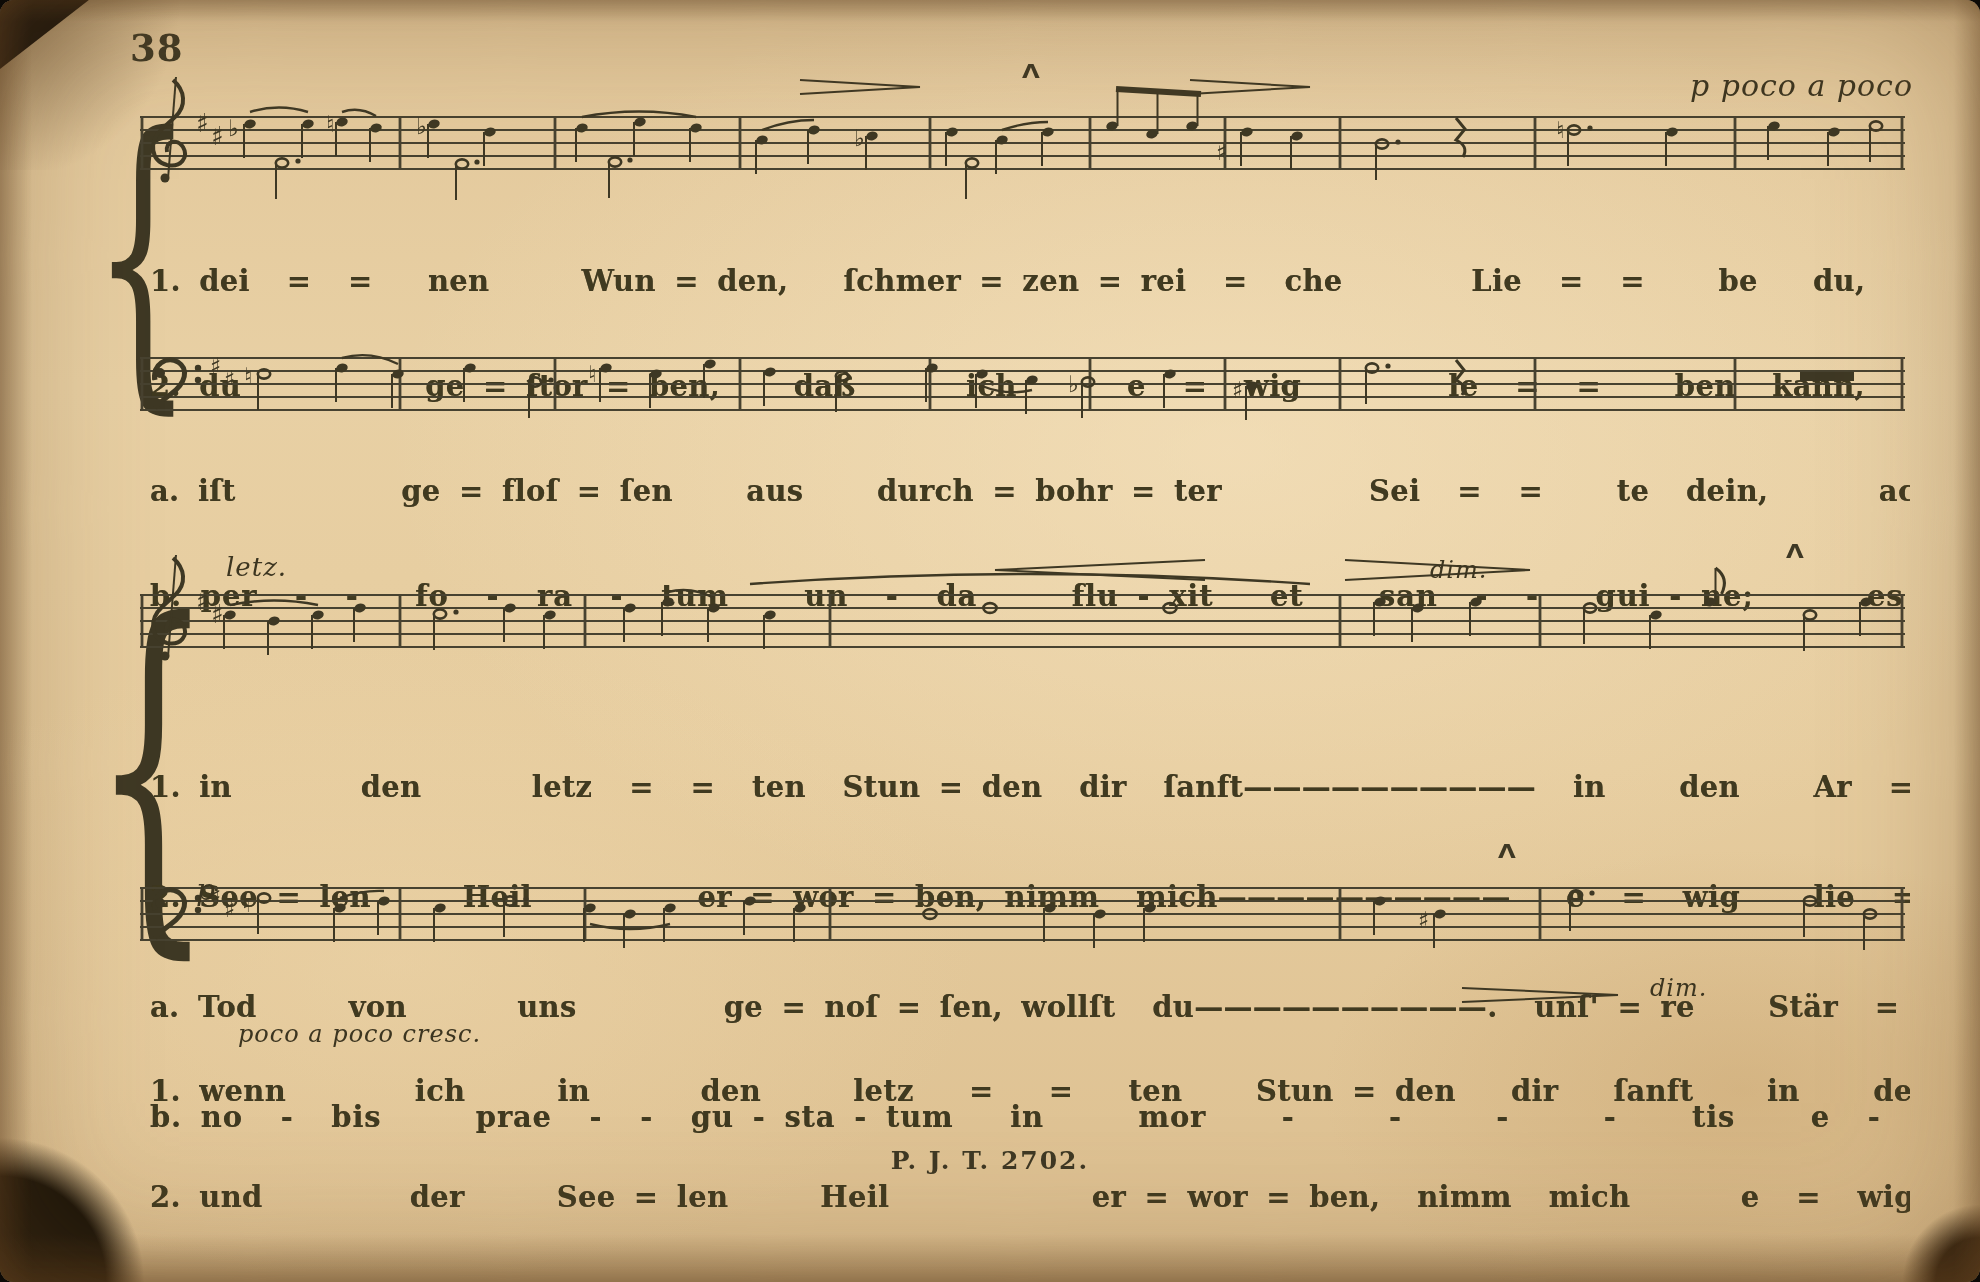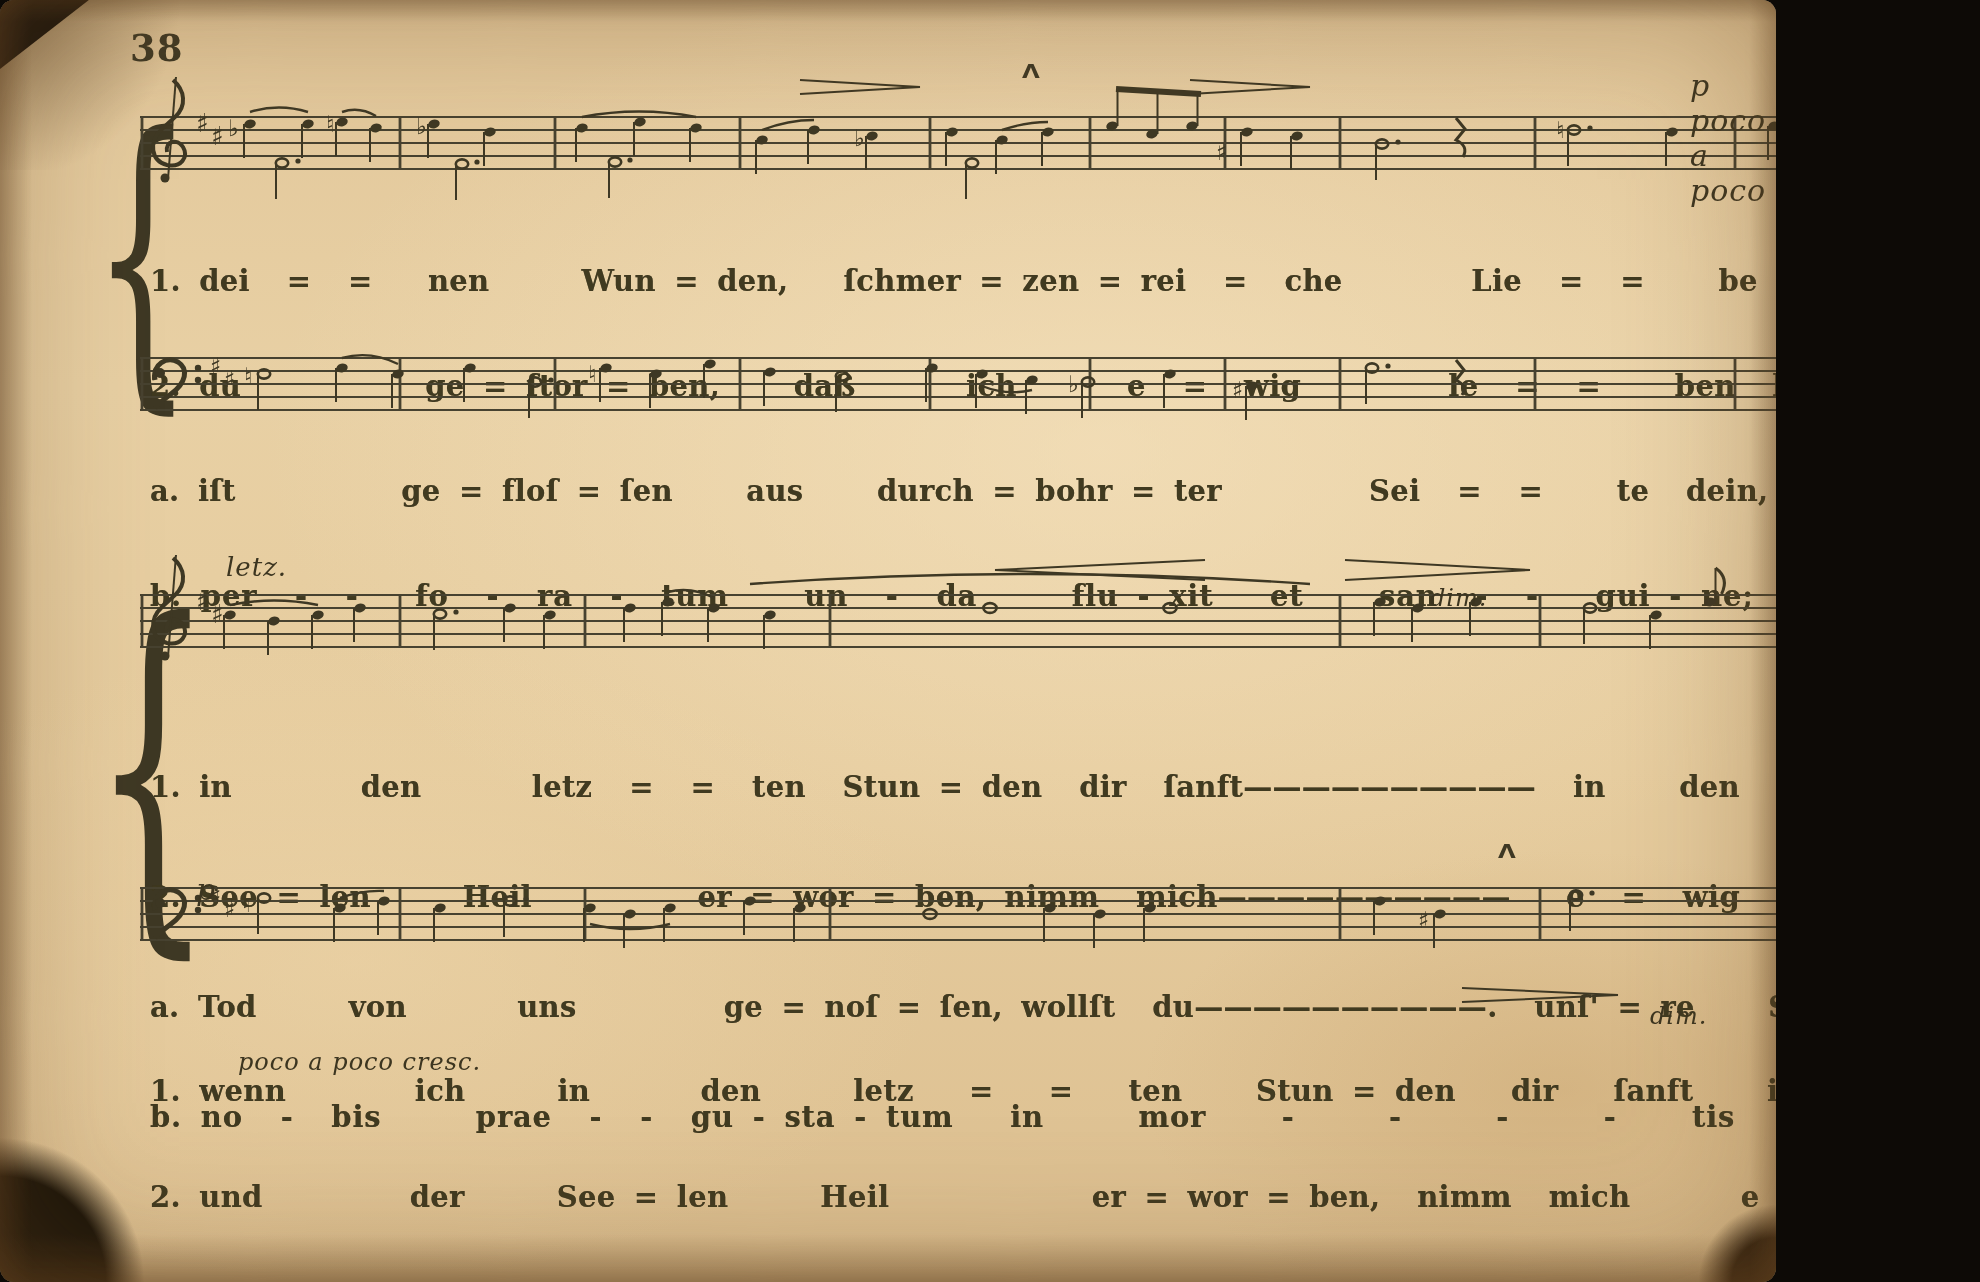--- a/index.html
+++ b/index.html
@@ -1,17 +1,17 @@
 <!DOCTYPE html>
 <html><head>
 <meta charset="utf-8">
 <style>
   html,body{margin:0;padding:0;background:#0d0a06;}
   .page{
-    position:relative;width:1776px;height:1282px;overflow:hidden;border-radius:14px;
+    position:relative;width:1980px;height:1282px;overflow:hidden;border-radius:14px;
     font-family:"DejaVu Serif", serif;color:#3e3824;
     background:
       radial-gradient(1200px 700px at 62% 35%, rgba(248,230,195,.55), transparent 70%),
       radial-gradient(900px 500px at 20% 75%, rgba(238,214,170,.5), transparent 65%),
       radial-gradient(700px 400px at 88% 85%, rgba(190,150,95,.35), transparent 60%),
       linear-gradient(180deg,#e2c79a 0%,#e8d0a4 30%,#e6cc9e 60%,#dcbf90 100%);
   }
   .page::after{
     content:"";position:absolute;inset:0;pointer-events:none;border-radius:14px;
     box-shadow:inset 0 0 150px rgba(110,75,35,.45), inset 0 0 30px rgba(70,45,20,.25);
@@ -46,21 +46,21 @@
 
   .lyrics{position:absolute;left:150px;width:1760px;white-space:pre;overflow:hidden;
     font-size:29px;font-weight:700;word-spacing:8px;letter-spacing:.3px;color:#403a20;
     text-shadow:0 0 .5px rgba(60,50,30,.55);}
   .lyrics .row{height:37px;}
   .lyrics.blk2 .row{height:42px;}
   .lyrics.blk3 .row{height:38px;}
   .latin{letter-spacing:.8px;}
 
   .dyn{position:absolute;font-style:italic;font-weight:400;font-size:26px;color:#3c3520;letter-spacing:1px;}
-  .dyn.small{font-size:24px;margin-top:28px;}
+  .dyn.small{font-size:24px;}
   .dyn.pp{font-size:30px;}
   .accent-mark{position:absolute;font-family:"DejaVu Sans",sans-serif;font-weight:700;font-size:23px;color:#3e3824;transform:scaleY(.85);}
 </style>
 </head>
 <body>
 
 <div class="page">
 
   <div class="corner-tl-soft"></div>
   <div class="corner-tl"></div>
@@ -458,13 +458,14 @@
   <span class="dyn pp" style="left:1690px;top:68px">p poco a poco</span>
   <span class="accent-mark" style="left:1022px;top:58px">Λ</span>
   <span class="dyn" style="left:226px;top:552px">letz.</span>
   <span class="dyn small" style="left:1430px;top:556px">dim.</span>
   <span class="accent-mark" style="left:1786px;top:538px">Λ</span>
   <span class="dyn pp" style="left:196px;top:872px">p</span>
   <span class="accent-mark" style="left:1498px;top:838px">Λ</span>
   <span class="dyn small" style="left:238px;top:1020px">poco a poco cresc.</span>
   <span class="dyn small" style="left:1650px;top:974px">dim.</span>
 
+  <div class="footer">P. J. T. 2702.</div>
 </div>
 
 </body></html>

